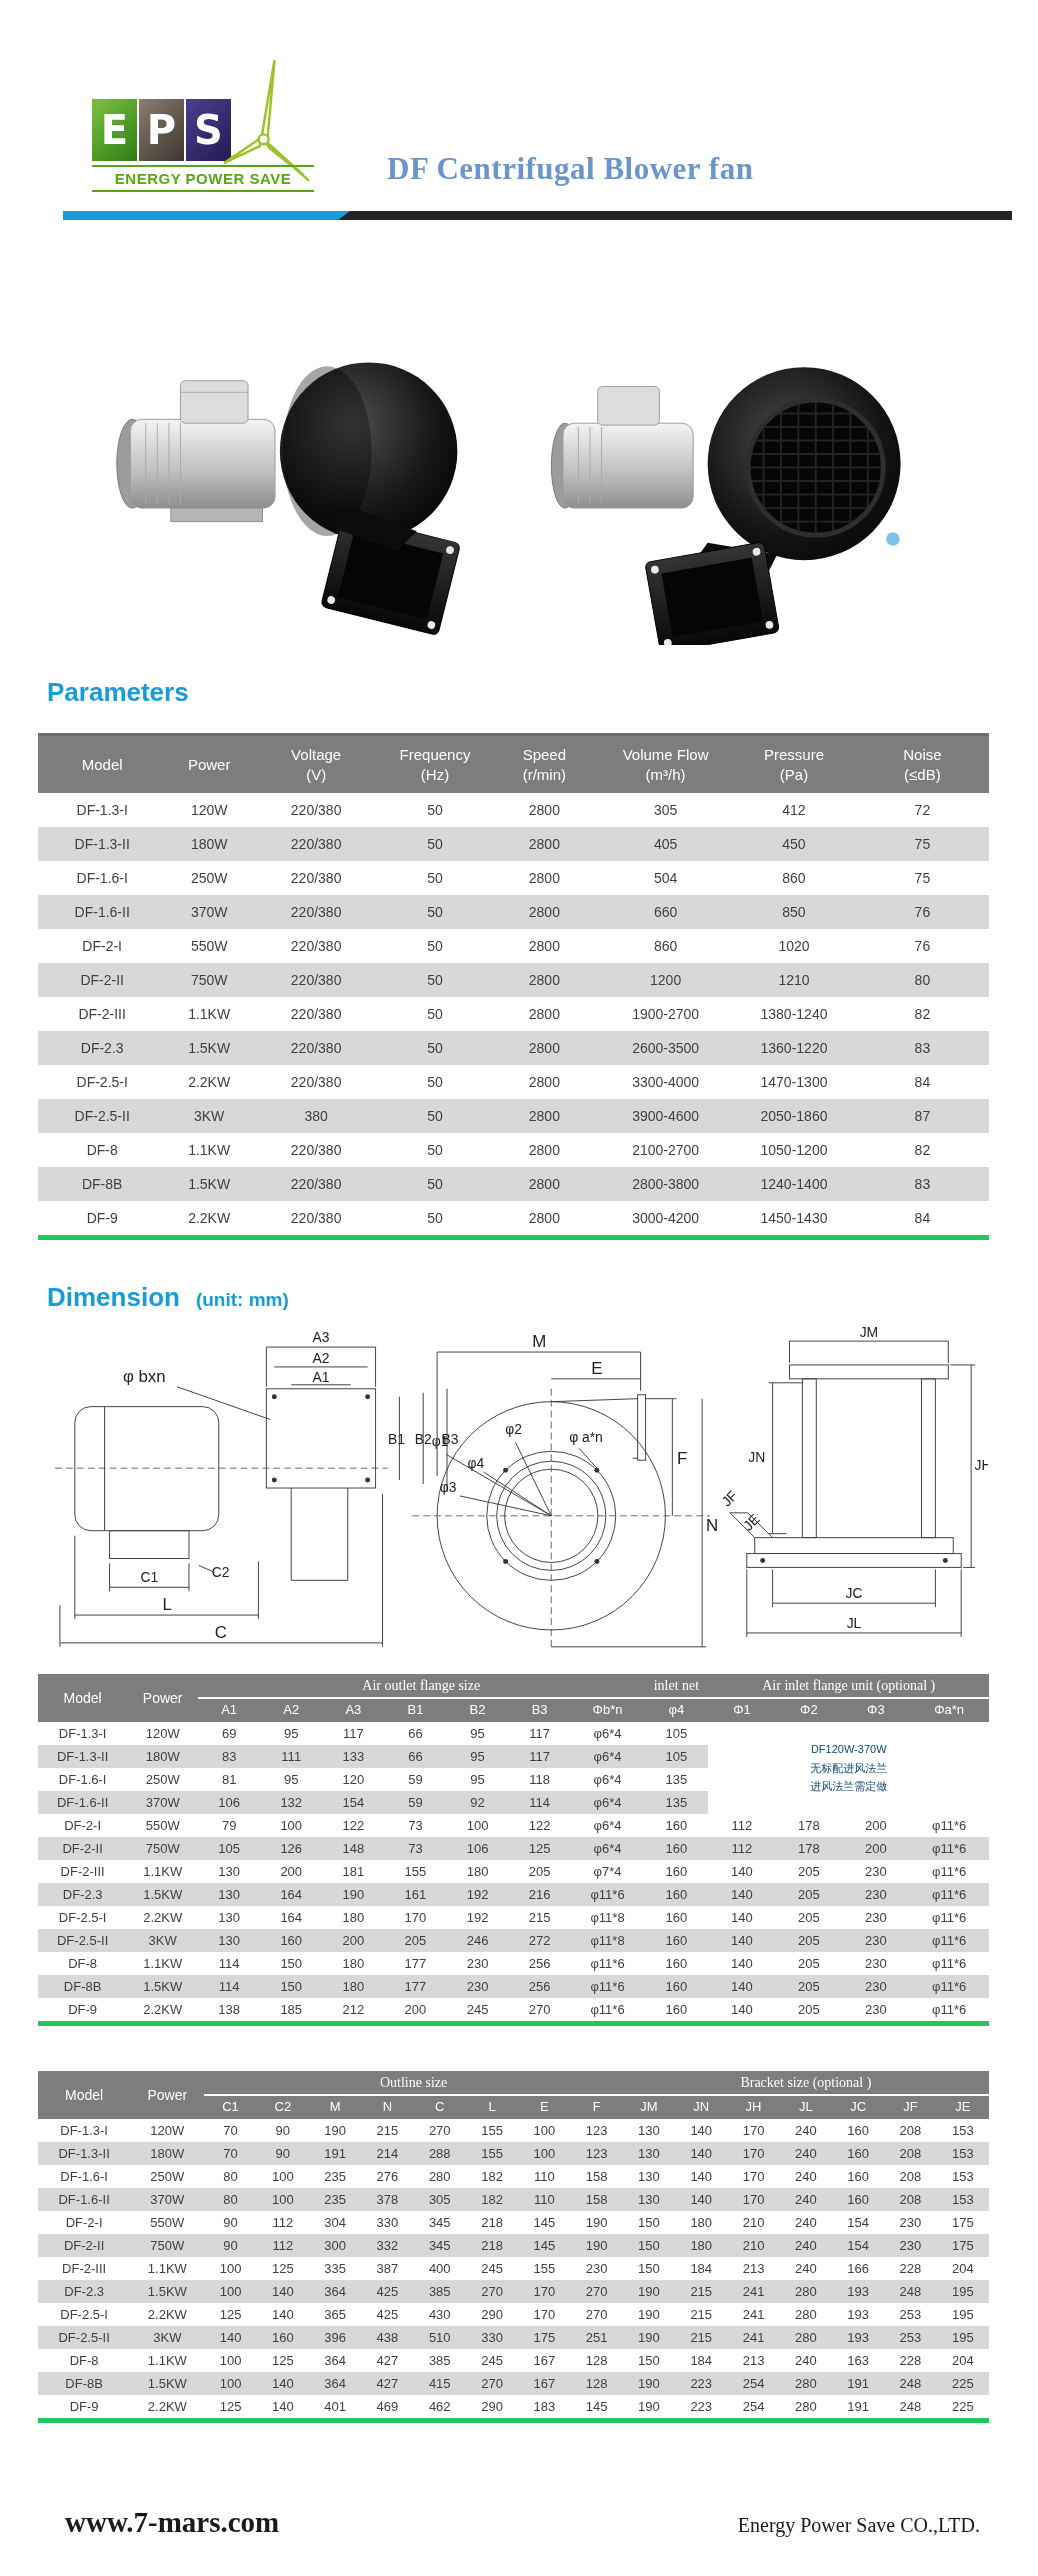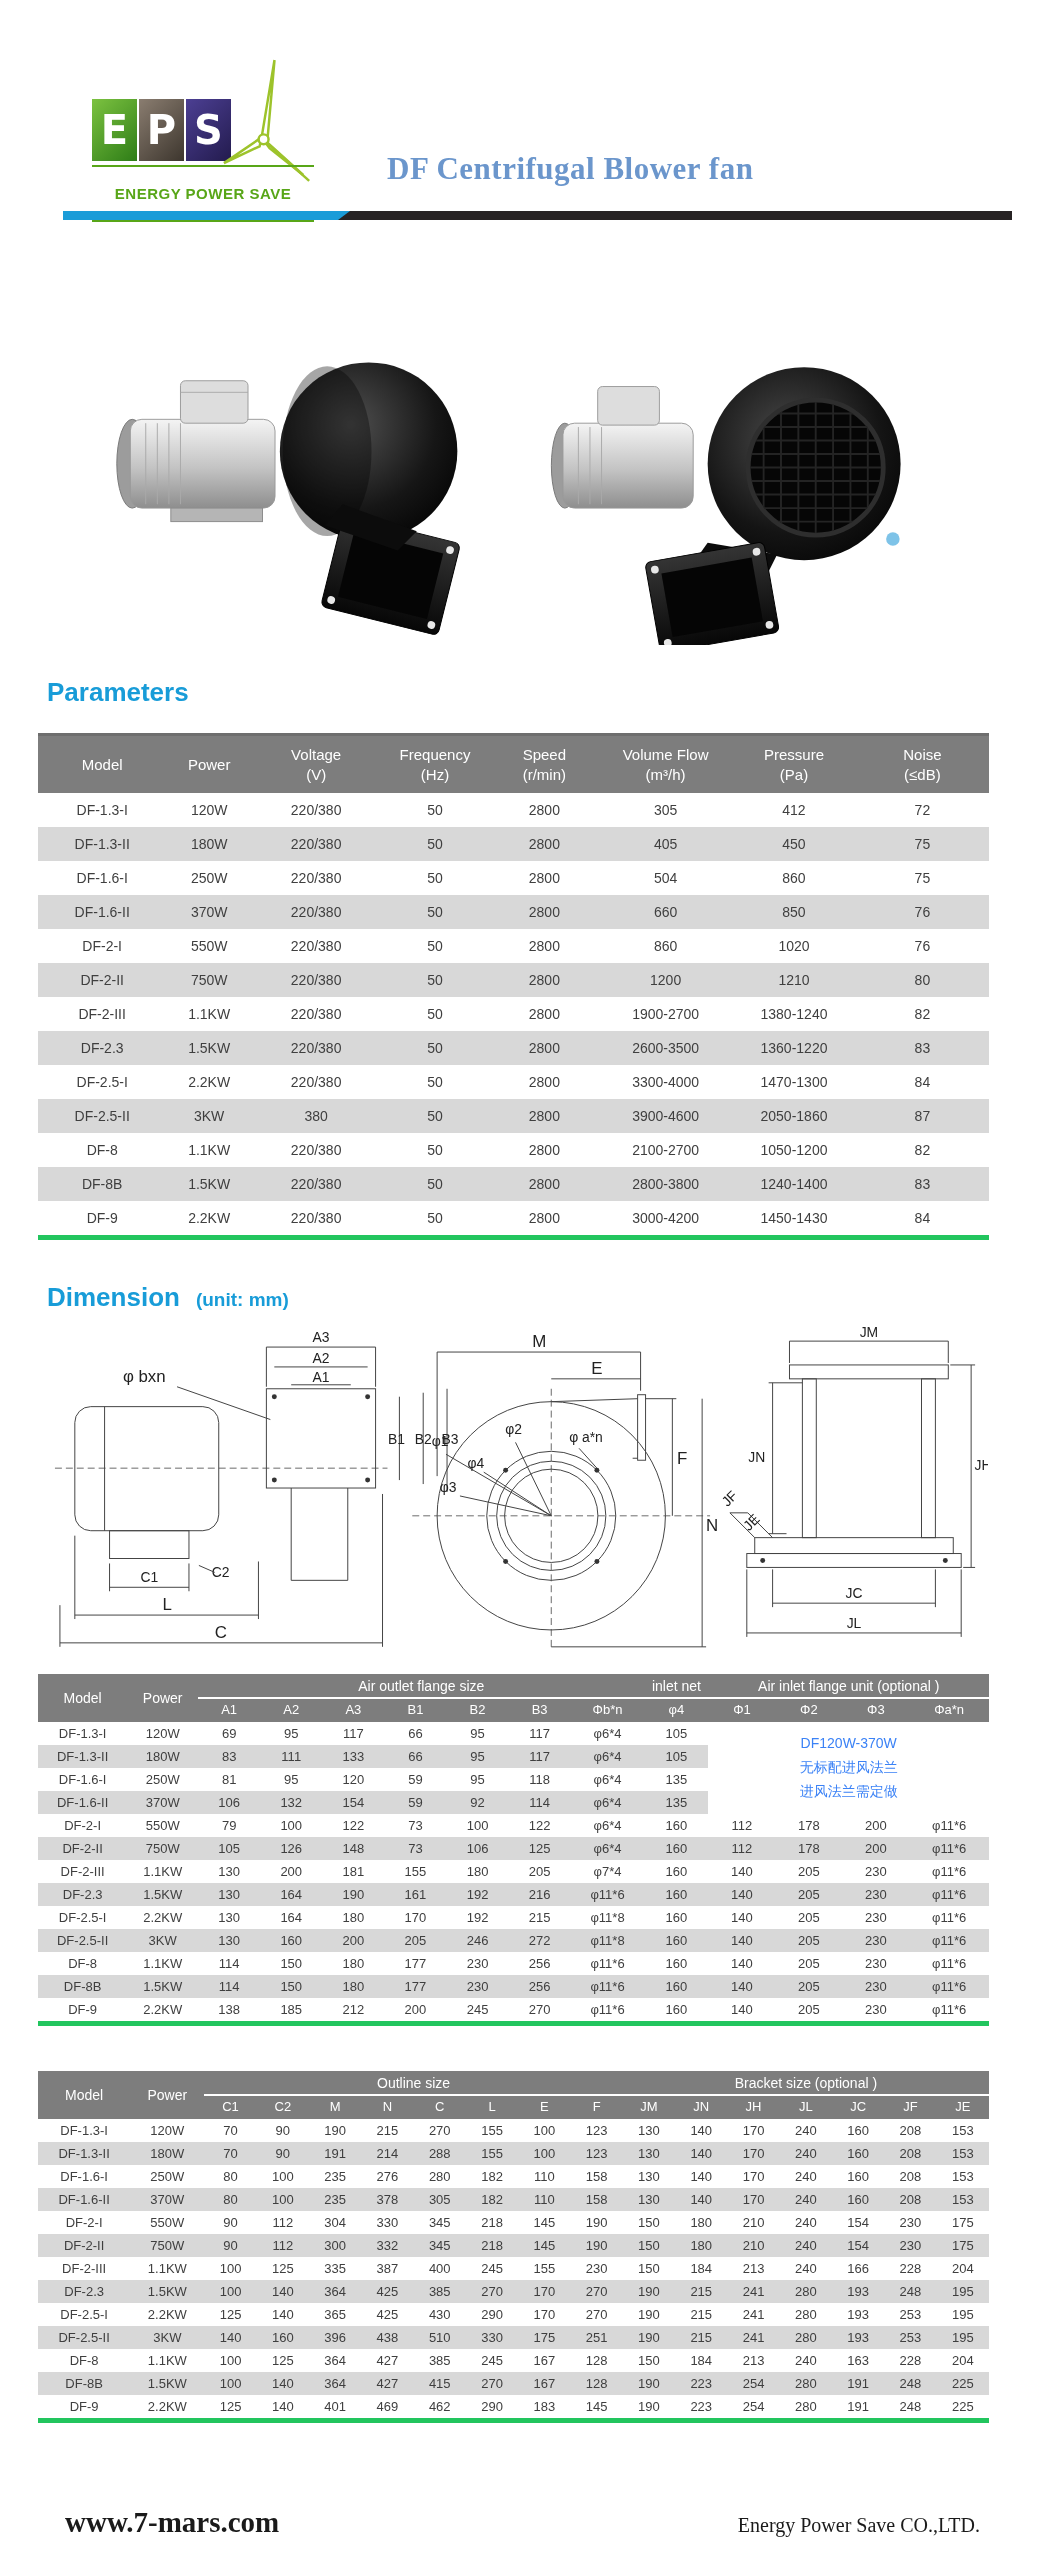--- a/index.html
+++ b/index.html
@@ -9,21 +9,21 @@
   
   .logo-blocks{position:absolute;left:92px;top:99px;display:flex;gap:2px;}
   .logo-block{width:45px;height:62px;display:flex;align-items:center;justify-content:center;
               color:#fff;font-weight:800;font-size:40px;font-family:"DejaVu Sans",sans-serif;}
   .lb-e{background:linear-gradient(135deg,#7cc240,#2e7d17);}
   .lb-p{background:linear-gradient(135deg,#8a7d70,#3d362e);}
   .lb-s{background:linear-gradient(135deg,#4c3f93,#231b4e);}
   .turbine{position:absolute;left:220px;top:52px;}
   .tagline{position:absolute;left:92px;top:165px;width:222px;text-align:center;
            color:#58a618;font-weight:bold;font-size:15px;letter-spacing:0.5px;
-           border-top:2px solid #58a618;border-bottom:2px solid #58a618;padding:18px 0;}
+           border-top:2px solid #58a618;border-bottom:2px solid #58a618;padding:3px 0;}
   .page-title{position:absolute;left:387px;top:151px;font-family:"Liberation Serif",serif;
               font-weight:bold;font-size:31px;color:#6b96cc;letter-spacing:0.5px;}
   .divider{position:absolute;left:63px;top:211px;width:949px;height:9px;background:#272324;}
   .divider-blue{position:absolute;left:0;top:0;bottom:0;width:287px;background:#1b9cd8;
                 clip-path:polygon(0 0,100% 0,calc(100% - 12px) 100%,0 100%);}
 
   
   .photos{position:absolute;left:84px;top:349px;width:874px;display:flex;gap:25px;}
 
   
@@ -40,25 +40,25 @@
   table.data-table td{text-align:center;vertical-align:middle;padding:0;}
   table.data-table tbody tr:nth-child(even){background:#d8d8d8;}
 
   .t-params{top:733px;font-size:14px;}
   .t-params th{font-size:15px;padding:9px 2px;line-height:1.3;border-top:3px solid #6e6e6e;}
   .t-params td{height:34px;}
 
   .t-flange{top:1674px;font-size:13px;}
   .t-outline{top:2071px;font-size:13px;}
   .t-flange th,.t-outline th{font-size:14px;}
-  .t-flange th.grp,.t-outline th.grp{border-bottom:2px solid #fff;padding:4px 0 3px;}
+  .t-flange th.grp,.t-outline th.grp{border-bottom:2px solid #fff;padding:4px 0 3px;font-family:Liberation Serif, serif;}
   .t-flange thead tr:nth-child(2) th,.t-outline thead tr:nth-child(2) th{
       font-size:13px;padding:3px 0 5px;}
   .t-flange td,.t-outline td{height:23px;}
-  td.note{background:#fff;font-size:14px;line-height:1.7;color:#3b82f6;}
+  td.note{background:#fff;font-size:11px;line-height:1.7;color:#0c4a6e;}
 
   
   .diagrams{position:absolute;left:50px;top:1327px;}
   .diagrams line,.diagrams path,.diagrams rect,.diagrams circle,.diagrams polyline
       {stroke:#444;stroke-width:1;fill:none;}
   .diagrams .dot{fill:#333;stroke:none;}
   .diagrams text{font-family:"Liberation Sans",sans-serif;font-size:14px;fill:#222;
                  stroke:none;text-anchor:middle;}
   .diagrams text.big{font-size:17px;}
   .diagrams .cl{stroke-dasharray:7 4;stroke-width:.8;}

